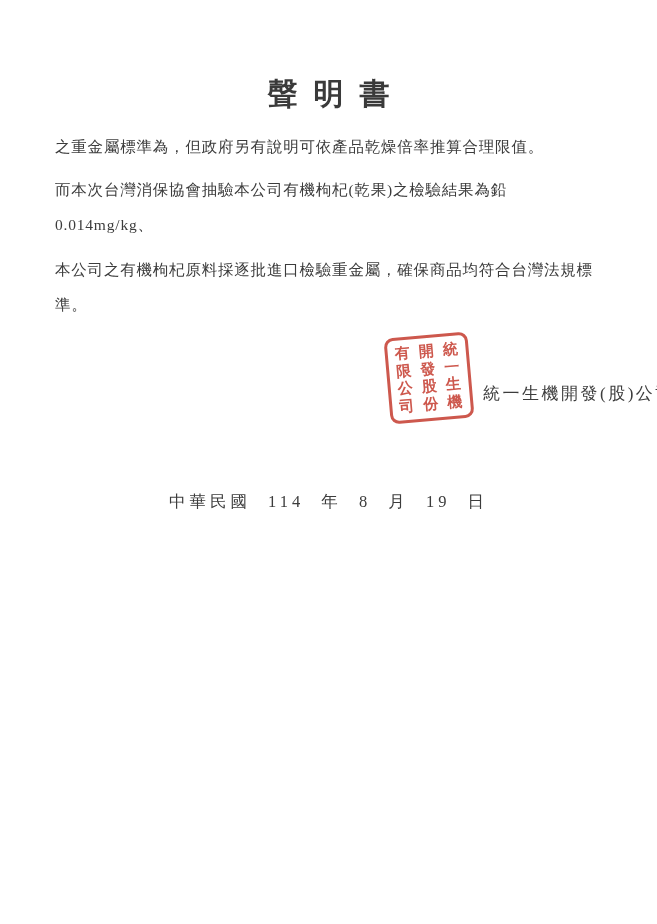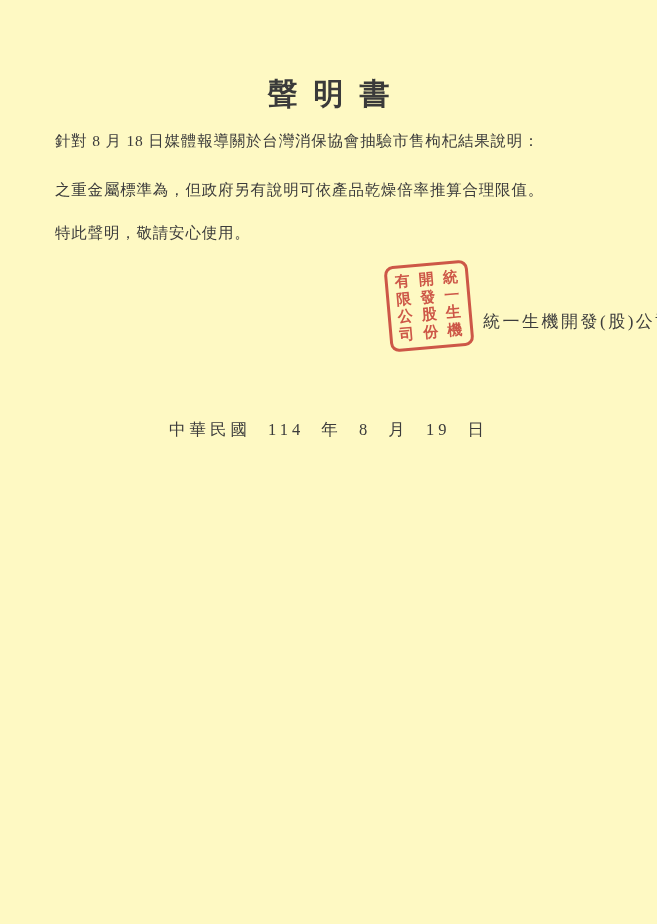--- a/index.html
+++ b/index.html
@@ -2,21 +2,21 @@
 <html><head>
 <meta charset="utf-8">
 <style>
   * { margin: 0; padding: 0; box-sizing: border-box; }
   html, body { background: #e8e8e8; }
   .page {
     position: relative;
     width: 657px;
     height: 924px;
     margin: 0 auto;
-    background: #fef9c3;
+    background: #ffffff;
     color: #383838;
     font-family: "Liberation Serif", "DejaVu Serif", serif;
     overflow: hidden;
   }
   .title {
     margin-top: 74px;
     text-align: center;
     font-size: 30px;
     font-weight: 600;
     line-height: 40px;
@@ -96,33 +96,33 @@
 </style>
 </head>
 <body>
 
 <div class="page">
 
   <h1 class="title">聲明書</h1>
 
   <div class="content">
 
-    <span class="line intro">針對 8 月 18 日媒體報導關於台灣消保協會抽驗市售枸杞結果說明：</span>
 
     <p class="para-reason">
       <span class="line">之重金屬標準為，但政府另有說明可依產品乾燥倍率推算合理限值。</span>
     </p>
 
 
     <p class="para-result">
+      <span class="line">而本次台灣消保協會抽驗本公司有機枸杞(乾果)之檢驗結果為鉛 0.014mg/kg、</span>
     </p>
 
+    <span class="line para-assurance">本公司之有機枸杞原料採逐批進口檢驗重金屬，確保商品均符合台灣法規標準。</span>
 
 
-    <span class="line para-closing">特此聲明，敬請安心使用。</span>
 
     <div class="signature-row">
       <div class="stamp">
         <div class="stamp-col">
           <span class="stamp-char">統</span>
           <span class="stamp-char">一</span>
           <span class="stamp-char">生</span>
           <span class="stamp-char">機</span>
         </div>
         <div class="stamp-col">

